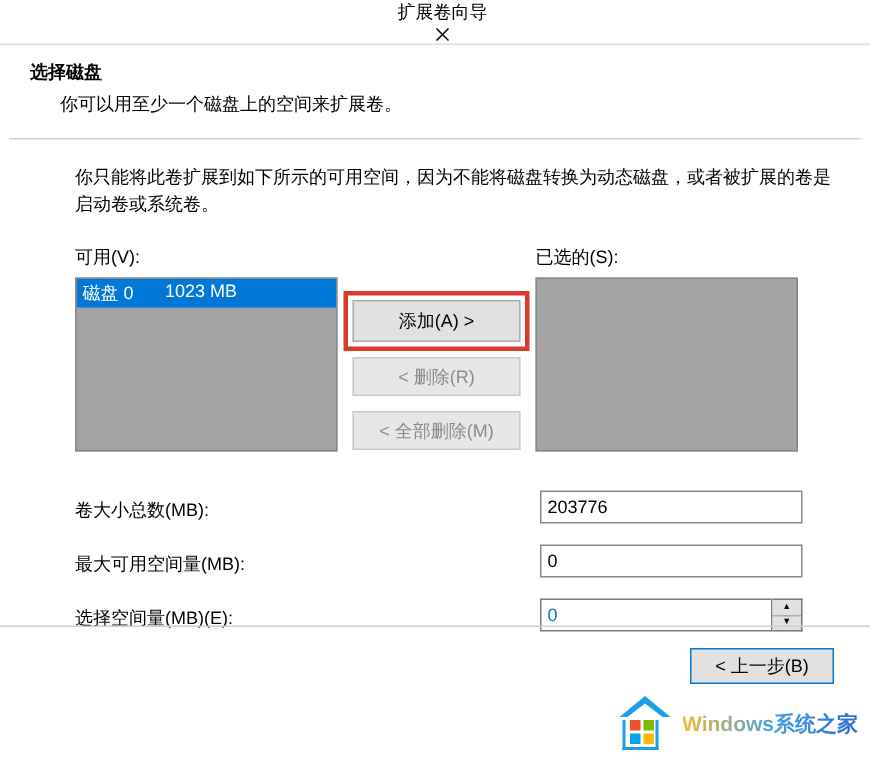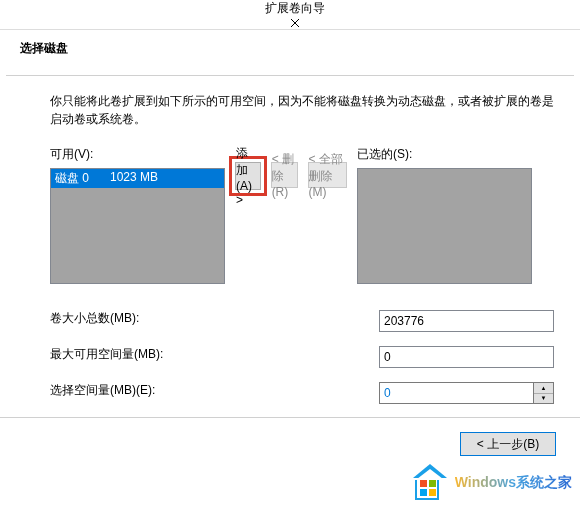--- a/index.html
+++ b/index.html
@@ -59,22 +59,23 @@
   .listbox .item {
     background: #0078d7;
     color: #fff;
     padding: 1px 4px;
     display: flex;
   }
   .listbox .item .d0 { flex: 0 0 55px; }
   .btns {
     flex: 0 0 112px;
     display: flex;
+    flex-direction: column;
     gap: 10px;
-    margin-top: 16px;
+    margin-top: 37px;
     justify-content: flex-end;
   }
   .btn {
     height: 26px;
     border: 1px solid #adadad;
     background: #e1e1e1;
     display: flex;
     align-items: center;
     justify-content: center;
     font-size: 12px;
@@ -89,23 +90,22 @@
   .highlight {
     border: 3px solid #d83a2b;
     padding: 3px;
     margin: -6px;
   }
   .highlight .btn { height: 28px; }
   .rightcol { flex: 0 0 175px; }
   .fields { margin-top: 26px; }
   .fieldrow {
     display: flex;
-    align-items: flex-start;
+    align-items: flex-end;
     margin-bottom: 14px;
-    gap: 19px;
   }
   .fieldrow .flab { flex: 0 0 310px; }
   .fieldrow .fval {
     flex: 0 0 175px;
     border: 1px solid #828790;
     height: 22px;
     padding: 1px 4px;
     font-size: 12px;
     background: #fff;
     display: flex;
@@ -218,20 +218,21 @@
   <span class="title">扩展卷向导</span>
   <div class="close-btn">
     <svg width="10" height="10" viewBox="0 0 10 10">
         <path d="M1 1 L9 9 M9 1 L1 9" stroke="#000" stroke-width="1"></path>
       </svg>
   </div>
 </div>
 
 <div class="header-block">
   <div class="h1">选择磁盘</div>
+  <div class="h2">你可以用至少一个磁盘上的空间来扩展卷。</div>
 </div>
 <div class="sep"></div>
 
 <div class="content">
   <div class="desc">你只能将此卷扩展到如下所示的可用空间，因为不能将磁盘转换为动态磁盘，或者被扩展的卷是启动卷或系统卷。</div>
 
   <div class="panels">
     <div class="listcol">
       <div class="listlabel">可用(V):</div>
       <div class="listbox">

